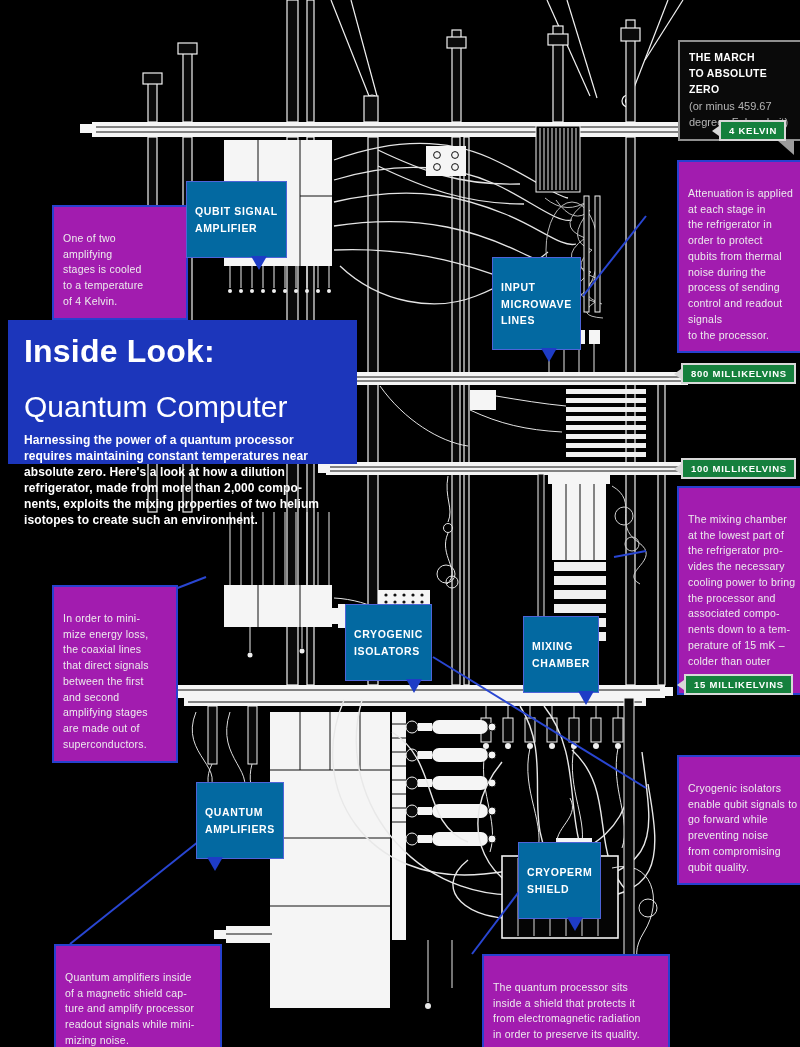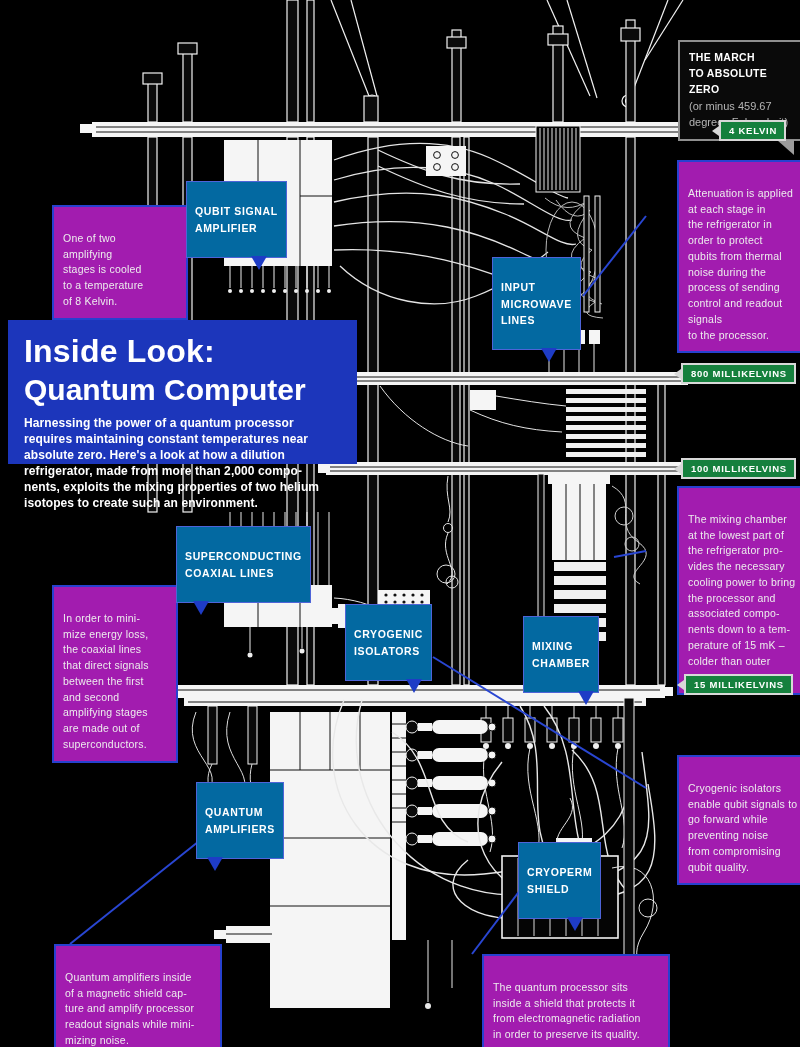--- a/index.html
+++ b/index.html
@@ -52,21 +52,21 @@
   .note .t{color:#fff;font-weight:bold;font-size:10.5px;line-height:1.5;
         letter-spacing:.03em;white-space:pre-line;}
   .note .s{color:#b5b5b5;font-size:11px;line-height:1.45;white-space:pre-line;margin-top:2px;}
   .note .ptr{position:absolute;right:14px;bottom:-16px;width:0;height:0;
         border-top:15px solid #9c9c9c;border-left:17px solid transparent;}
 
   
   .titleblock{position:absolute;left:8px;top:320px;width:349px;height:144px;
         background:#1c36bb;color:#fff;padding:13px 16px;box-sizing:border-box;z-index:6;}
   .titleblock .h1{font-size:32px;font-weight:bold;letter-spacing:.2px;}
-  .titleblock .h2{font-size:30px;font-weight:bold;margin-top:3px;}
+  .titleblock .h2{font-size:30px;font-weight:normal;margin-top:20px;}
   .titleblock .body{margin-top:9px;font-size:12px;font-weight:bold;line-height:1.33;
         letter-spacing:.1px;white-space:pre-line;}
 </style>
 </head>
 <body>
 
 <div class="stage">
 
   <svg class="art" width="800" height="1047" viewBox="0 0 800 1047">
 
@@ -519,25 +519,20 @@
     <span>QUBIT SIGNAL
 AMPLIFIER</span>
     <span class="tail"></span>
   </div>
   <div class="bubble lbl-input">
     <span>INPUT
 MICROWAVE
 LINES</span>
     <span class="tail"></span>
   </div>
-  <div class="bubble lbl-super">
-    <span>SUPERCONDUCTING
-COAXIAL LINES</span>
-    <span class="tail"></span>
-  </div>
   <div class="bubble lbl-cryo">
     <span>CRYOGENIC
 ISOLATORS</span>
     <span class="tail"></span>
   </div>
   <div class="bubble lbl-mix">
     <span>MIXING
 CHAMBER</span>
     <span class="tail"></span>
   </div>
@@ -550,21 +545,21 @@
     <span>CRYOPERM
 SHIELD</span>
     <span class="tail"></span>
   </div>
 
   <div class="callout co-amp">
     <span>One of two
 amplifying
 stages is cooled
 to a temperature
-of 8 Kelvin.</span>
+of 4 Kelvin.</span>
   </div>
   <div class="callout co-att">
     <span>Attenuation is applied
 at each stage in
 the refrigerator in
 order to protect
 qubits from thermal
 noise during the
 process of sending
 control and readout

